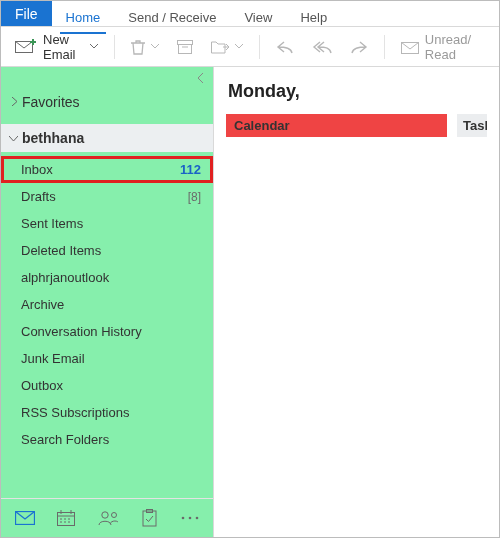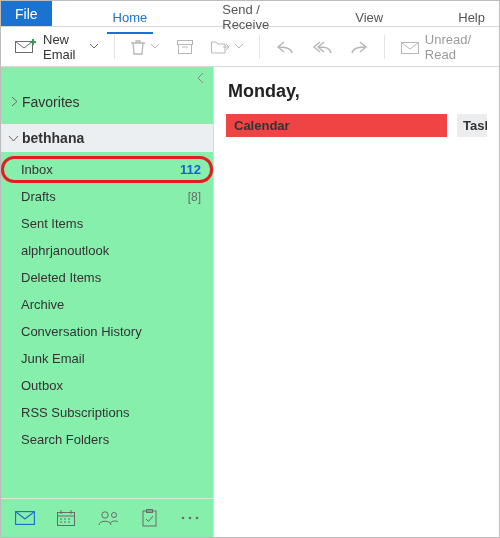--- a/index.html
+++ b/index.html
@@ -1,21 +1,21 @@
 <!DOCTYPE html>
 <html><head>
 <meta charset="utf-8">
 <style>
   * { box-sizing: border-box; margin: 0; padding: 0; font-family: "Segoe UI", Arial, sans-serif; }
   body { width: 500px; height: 538px; overflow: hidden; background: #fff; border:1px solid #bcbcbc; font-size: 13px; color:#333; }
 
   
   .tabs { display:flex; align-items:stretch; height:26px; border-bottom:1px solid #d9d9d9; background:#fff; }
   .tab-file { background:#1a73d1; color:#fff; padding:0 14px; display:flex; align-items:center; font-size:14px; }
-  .tab { padding:16px 14px; display:flex; align-items:center; color:#555; cursor:pointer; font-size:13px;margin-left:47px; }
+  .tab { padding:16px 14px; display:flex; align-items:center; color:#555; cursor:pointer; font-size:13px; }
   .tab.active { color:#1a73d1; position:relative; }
   .tab.active::after { content:""; position:absolute; left:8px; right:8px; bottom:-1px; height:2px; background:#1a73d1; }
 
   
   .toolbar { display:flex; align-items:center; height:40px; border-bottom:1px solid #d9d9d9; background:#fff; padding:0 8px; gap:6px; color:#616161; }
   .tb-btn { display:flex; align-items:center; gap:6px; padding:4px 6px; border-radius:2px; }
   .tb-sep { width:1px; height:24px; background:#e3e3e3; margin:0 4px;}
   .tb-icon { display:flex; align-items:center; justify-content:center; }
   .tb-text { color:#333; font-size:13px; }
   .tb-grey { color:#9a9a9a; }
@@ -26,21 +26,21 @@
   .content { flex:1; padding:8px 12px 0 12px; background:#fff; }
 
   .collapse-row { display:flex; justify-content:flex-end; padding:4px 8px 0 0; color:#777; }
   .fav { display:flex; align-items:center; gap:4px; padding:8px 10px 14px 10px; color:#333; font-size:14px; }
   .fav .chev { color:#666; font-size:10px;}
   
   .acct-header { background:#eceff1; padding:6px 8px; display:flex; align-items:center; gap:4px; font-weight:700; font-size:14px; color:#333; }
   .acct-header .chev { color:#666; font-size:10px; }
 
   .folders { padding:4px 0 0 0; }
-  .folder { display:flex; justify-content:space-between; align-items:center; padding:6px 12px 6px 20px; font-size:13px; color:#333; cursor:pointer;border-radius:13px; }
+  .folder { display:flex; justify-content:space-between; align-items:center; padding:6px 12px 6px 20px; font-size:13px; color:#333; cursor:pointer; }
   .folder.highlight { border:3px solid #e02020; padding:3px 9px 3px 17px; }
   .count-blue { color:#1a62c6; font-weight:700; font-size:13px; }
   .count-grey { color:#6a6a6a; font-size:12px; }
 
   .sidebar-bottom { margin-top:auto; border-top:1px solid #e3e3e3; display:flex; align-items:center; gap:22px; padding:10px 14px; color:#6a6a6a;}
   .sb-icon { display:flex; align-items:center; justify-content:center; width:20px; height:18px; }
   .sb-icon.active svg { stroke:#1a73d1; }
 
   
   .day-heading { font-size:18px; font-weight:700; color:#222; padding:6px 0 12px 2px;}
@@ -180,24 +180,24 @@
           <span class="count-blue">112</span>
         </div>
         <div class="folder">
           <span>Drafts</span>
           <span class="count-grey">[8]</span>
         </div>
         <div class="folder">
           <span>Sent Items</span>
         </div>
         <div class="folder">
+          <span>Deleted Items</span>
+        </div>
+        <div class="folder">
           <span>alphrjanoutlook</span>
-        </div>
-        <div class="folder">
-          <span>Deleted Items</span>
         </div>
         <div class="folder">
           <span>Archive</span>
         </div>
         <div class="folder">
           <span>Conversation History</span>
         </div>
         <div class="folder">
           <span>Junk Email</span>
         </div>

